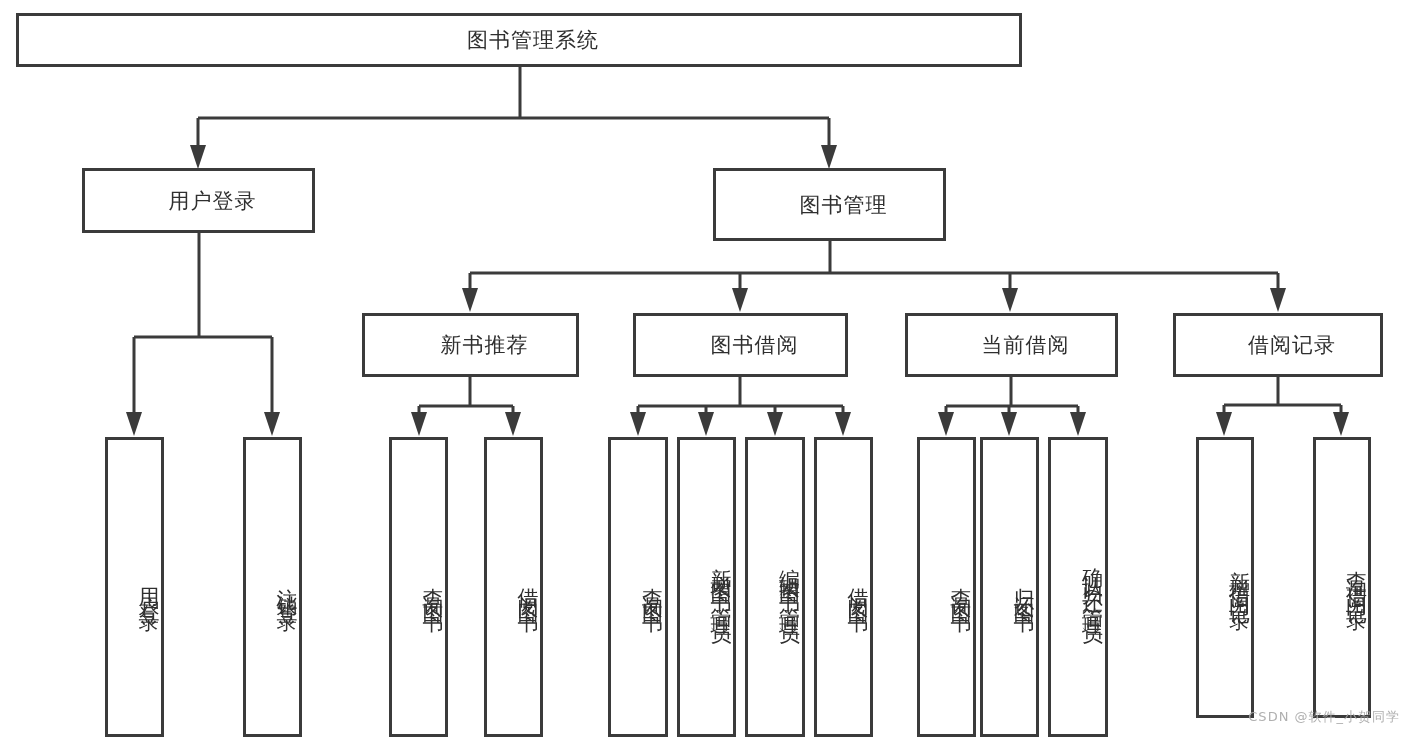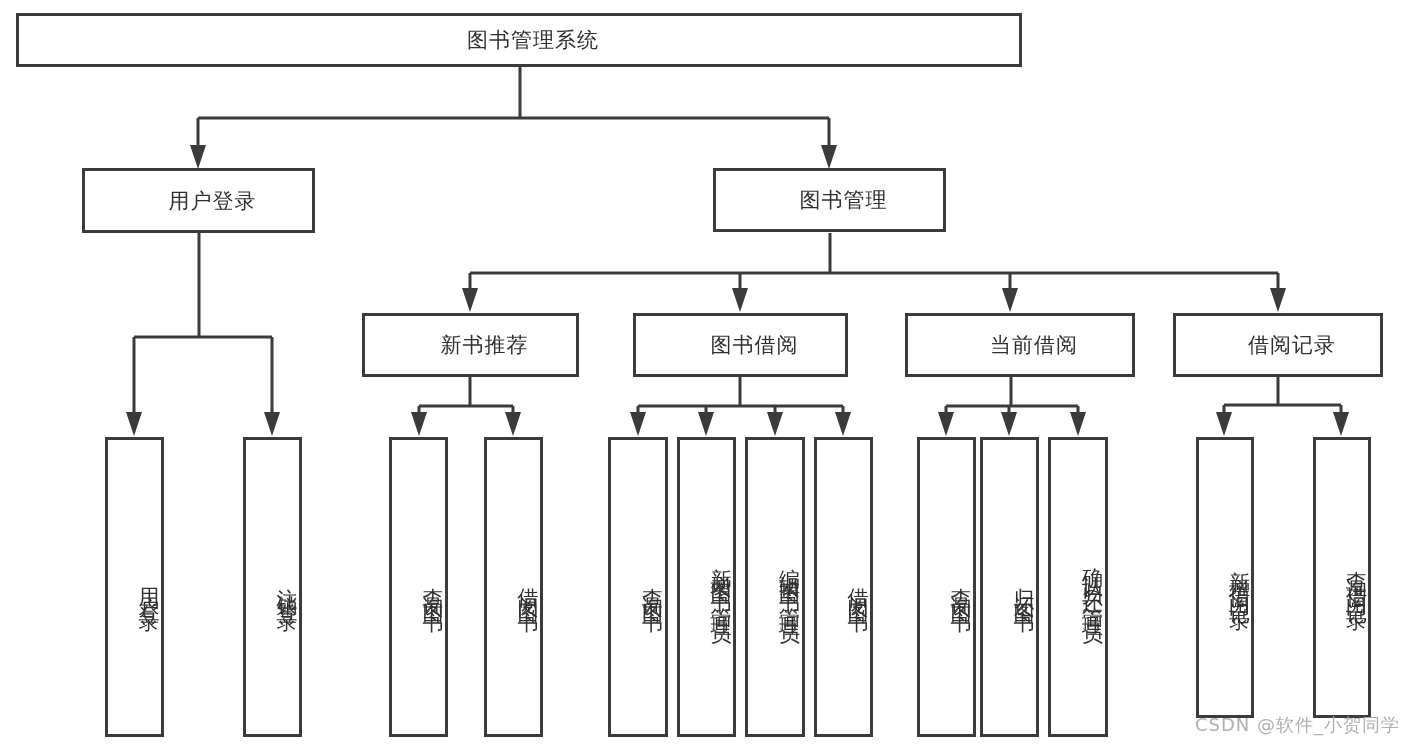--- a/index.html
+++ b/index.html
@@ -18,21 +18,21 @@
   .node {
     position:absolute; background:#fff; border:3px solid var(--line);
     display:flex; align-items:center; justify-content:center;
     color:var(--text); font-size:21px; letter-spacing:1px; white-space:nowrap;padding-left:28px;
   }
   .leaf .vtext {
     writing-mode:vertical-rl; text-orientation:mixed;
     letter-spacing:8px; line-height:1; font-size:21px; white-space:nowrap;
   }
   .watermark {
-    position:absolute; right:5px; bottom:10px; font-size:18px;
+    position:absolute; right:5px; bottom:21px; font-size:13px;
     color:var(--watermark); letter-spacing:1px; z-index:5; opacity:.92;
   }
 </style>
 </head>
 <body>
 
 <div class="canvas">
 
   <svg class="connectors" width="1405" height="747" viewBox="0 0 1405 747">
 
@@ -61,25 +61,25 @@
     <path class="head" d="M938 412 L954 412 L946 436 Z"></path>
     <path class="head" d="M1001 412 L1017 412 L1009 436 Z"></path>
     <path class="head" d="M1070 412 L1086 412 L1078 436 Z"></path>
     <path class="head" d="M1216 412 L1232 412 L1224 436 Z"></path>
     <path class="head" d="M1333 412 L1349 412 L1341 436 Z"></path>
   </svg>
 
   <div class="node root" style="left:16px;top:13px;width:1006px;height:54px">图书管理系统</div>
 
   <div class="node" style="left:82px;top:168px;width:233px;height:65px">用户登录</div>
-  <div class="node" style="left:713px;top:168px;width:233px;height:64px">图书管理</div>
+  <div class="node" style="left:713px;top:168px;width:233px;height:73px">图书管理</div>
 
   <div class="node" style="left:633px;top:313px;width:215px;height:64px">图书借阅</div>
   <div class="node" style="left:362px;top:313px;width:217px;height:64px">新书推荐</div>
-  <div class="node" style="left:905px;top:313px;width:230px;height:64px">当前借阅</div>
+  <div class="node" style="left:905px;top:313px;width:213px;height:64px">当前借阅</div>
   <div class="node" style="left:1173px;top:313px;width:210px;height:64px">借阅记录</div>
 
   <div class="node leaf" style="left:105px;top:437px;width:59px;height:300px">
     <span class="vtext">用户登录</span>
   </div>
   <div class="node leaf" style="left:243px;top:437px;width:59px;height:300px">
     <span class="vtext">注销登录</span>
   </div>
 
   <div class="node leaf" style="left:389px;top:437px;width:59px;height:300px">

